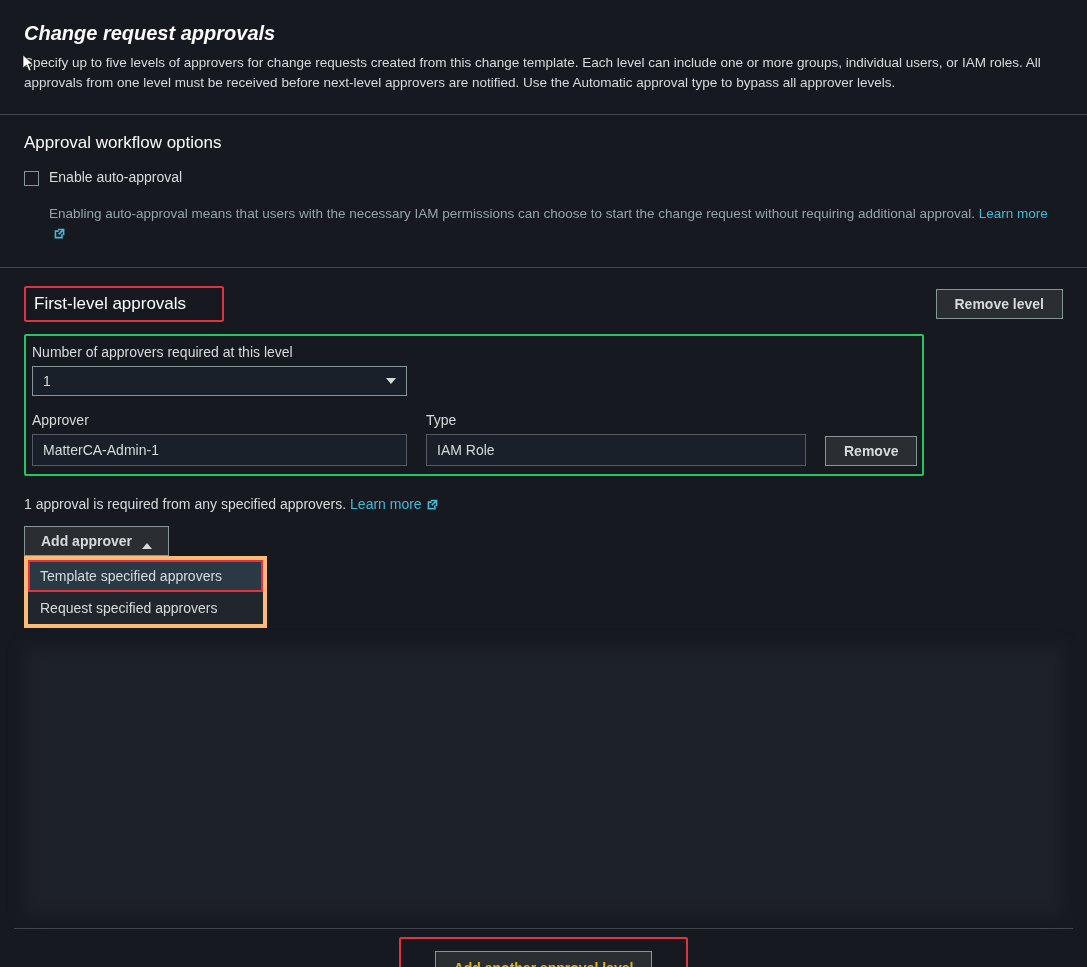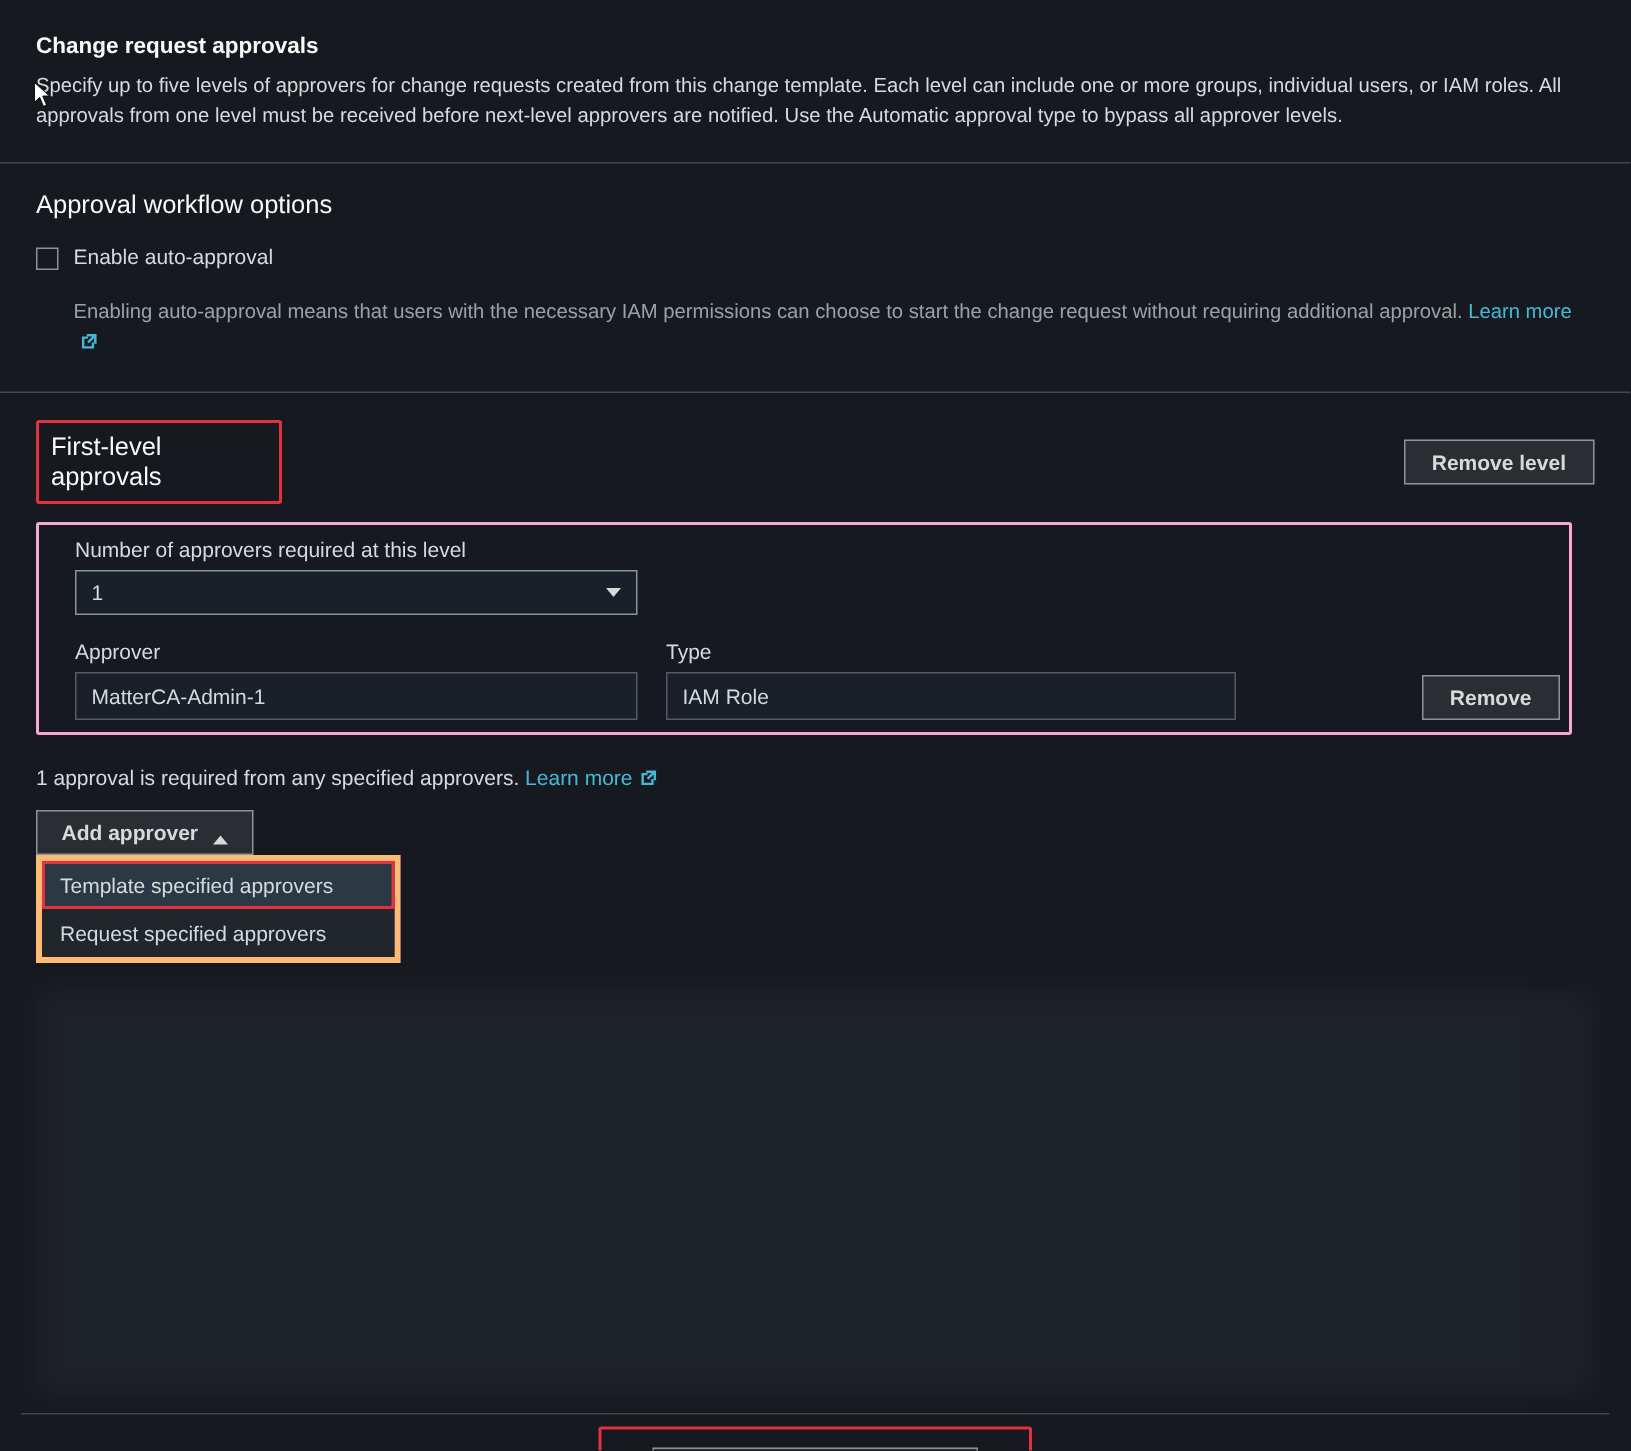--- a/index.html
+++ b/index.html
@@ -8,21 +8,21 @@
       color: #d5dbdb;
       font-family: "Amazon Ember", "Helvetica Neue", Arial, sans-serif;
       font-size: 14px;
       width: 1087px;
       height: 967px;
       overflow: hidden;
       position: relative;
     }
     .page { padding: 0; }
     .hdr { padding: 22px 24px 14px 24px; }
-    .hdr h1 { color: #fafafa; font-size: 15px; font-weight: 700; margin-bottom: 8px; }
+    .hdr h1 { color: #fafafa; font-size: 20px; font-weight: 700; margin-bottom: 8px; font-style: italic; }
     .hdr p { color: #d5dbdb; font-size: 13.5px; line-height: 1.45; }
     .cursor {
       position: absolute; top: 54px; left: 22px; z-index: 5; pointer-events: none;
     }
     .divider { border: none; border-top: 1px solid #414750; margin: 8px 0 0 0; }
 
     
     .section { padding: 18px 24px 6px 24px; }
     .section h2 { color: #fafafa; font-size: 17px; font-weight: 400; margin-bottom: 16px; }
     .chk-row { display: flex; align-items: flex-start; gap: 10px; }
@@ -38,21 +38,21 @@
     .level-title-wrap { position: relative; }
     .level-title { color: #fafafa; font-size: 17px; font-weight: 400; padding: 6px 8px; }
     .hl { border: 2px solid #e0323f; border-radius: 2px; }
 
     .btn {
       background: #2a2e33; color: #d5dbdb; border: 1px solid #879596;
       padding: 6px 18px; font-size: 14px; font-weight: 700; cursor: pointer;
     }
 
     
-    .cfg-block { margin: 2px 24px 10px 24px; border: 2px solid #f9a8d4; border-radius: 2px; padding: 8px 6px 8px 24px; width: 1024px; }
+    .cfg-block { margin: 2px 24px 10px 24px; border: 2px solid #22c55e; border-radius: 2px; padding: 8px 6px 8px 6px; width: 900px; }
     .fld-label { color: #d5dbdb; font-size: 14px; margin-bottom: 6px; display: block; }
     .select {
       width: 375px; display: flex; align-items: center; justify-content: space-between;
       background: #1a2029; border: 1px solid #879596; color: #d5dbdb;
       padding: 6px 10px; font-size: 14px; cursor: pointer;
     }
     .caret-down { width: 0; height: 0; border-left: 5px solid transparent; border-right: 5px solid transparent; border-top: 6px solid #d5dbdb; }
     .caret-up { width: 0; height: 0; border-left: 5px solid transparent; border-right: 5px solid transparent; border-bottom: 6px solid #d5dbdb; }
 
     .row2 { display: flex; gap: 19px; margin-top: 16px; align-items: flex-end; }
@@ -130,21 +130,21 @@
                 <path d="M11 9v4H3V5h4" stroke="#44b9d6" stroke-width="2" fill="none"></path>
               </svg></a>
         </span>
       </div>
     </div>
   </div>
 
   <hr class="divider" style="margin-top:18px;">
 
   <div class="level-hdr">
-    <div class="level-title-wrap hl" style="width:164px;">
+    <div class="level-title-wrap hl" style="width:200px;">
       <div class="level-title">First-level approvals</div>
     </div>
     <button class="btn">Remove level</button>
   </div>
 
   <div class="cfg-block">
     <span class="fld-label">Number of approvers required at this level</span>
     <div class="select">
       <span>1</span>
       <span class="caret-down"></span>

